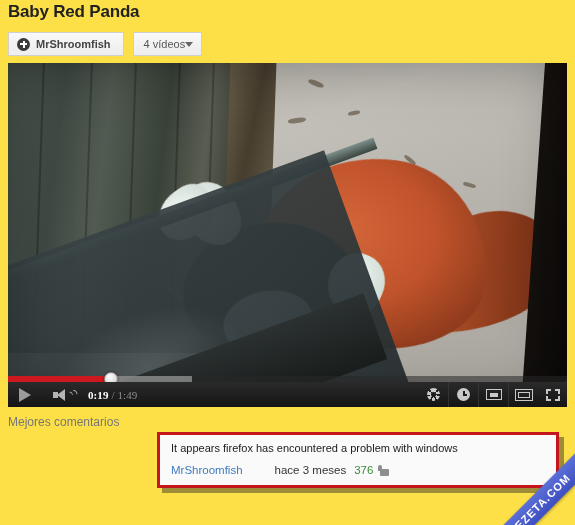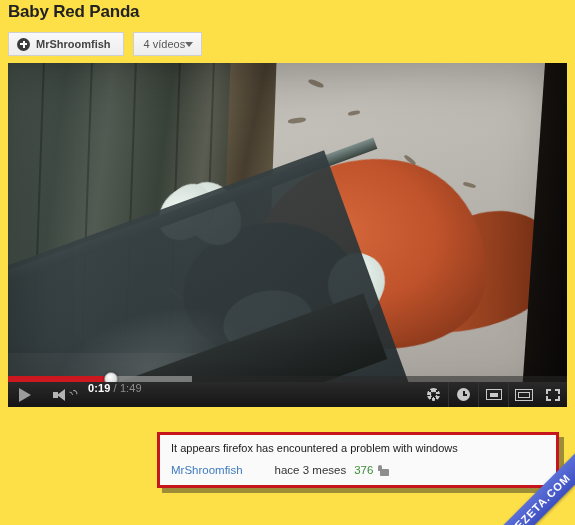--- a/index.html
+++ b/index.html
@@ -143,21 +143,21 @@
     position:absolute;top:-4px;width:14px;height:14px;border-radius:50%;
     background:radial-gradient(circle at 40% 35%,#ffffff,#dcdcdc 60%,#aaaaaa);
     border:1px solid #888;box-sizing:border-box;
     box-shadow:0 0 2px rgba(0,0,0,.6);
   }
 
   
   .controls{
     position:absolute;left:0;bottom:0;width:100%;height:25px;
     background:linear-gradient(to bottom,#2a2a2a,#151515);
-    display:flex;
+    display:flex;align-items:center;font-family:Liberation Serif, serif;
   }
   .ctl{height:25px;display:flex;align-items:center;justify-content:center;}
   .ctl-left{padding:0 11px;}
   .play-tri{
     width:0;height:0;border-top:7px solid transparent;border-bottom:7px solid transparent;
     border-left:12px solid #9b9b9b;
   }
   .vol{position:relative;width:18px;height:14px;}
   .vol-box{position:absolute;left:0;top:4px;width:5px;height:6px;background:#b4b4b4;}
   .vol-cone{
@@ -337,20 +337,21 @@
             <i class="tl"></i>
               <i class="tr"></i>
               <i class="bl"></i>
               <i class="br"></i>
           </span>
         </div>
       </div>
     </div>
   </div>
 
+  <div class="comments-label">Mejores comentarios</div>
 
   <div class="comment-box">
     <div class="comment-text">It appears firefox has encountered a problem with windows</div>
     <div class="comment-meta">
       <span class="c-author">MrShroomfish</span>
       <span class="c-time">hace 3 meses</span>
       <span class="c-likes">376</span>
       <span class="thumb">
         <span class="thumb-up"></span>
           <span class="thumb-pad"></span>

